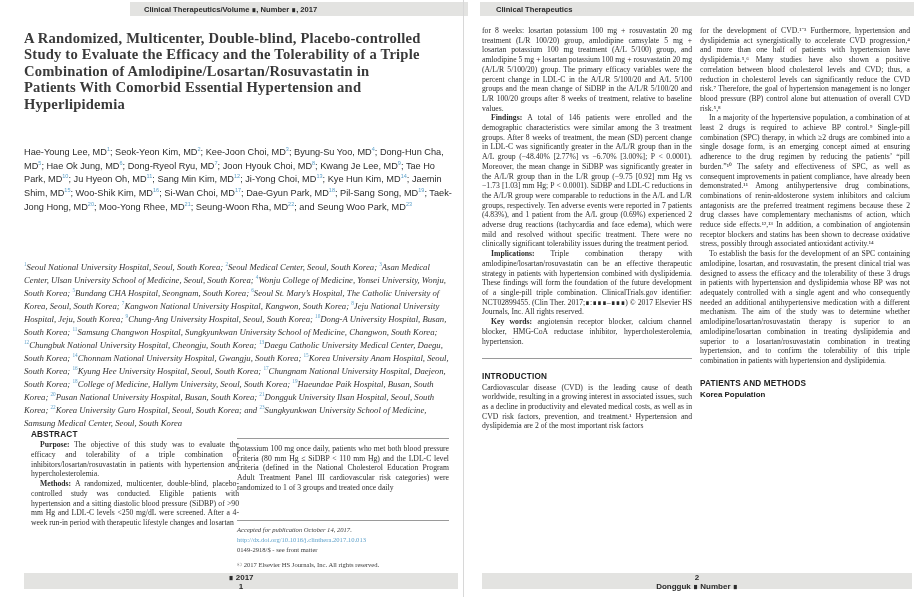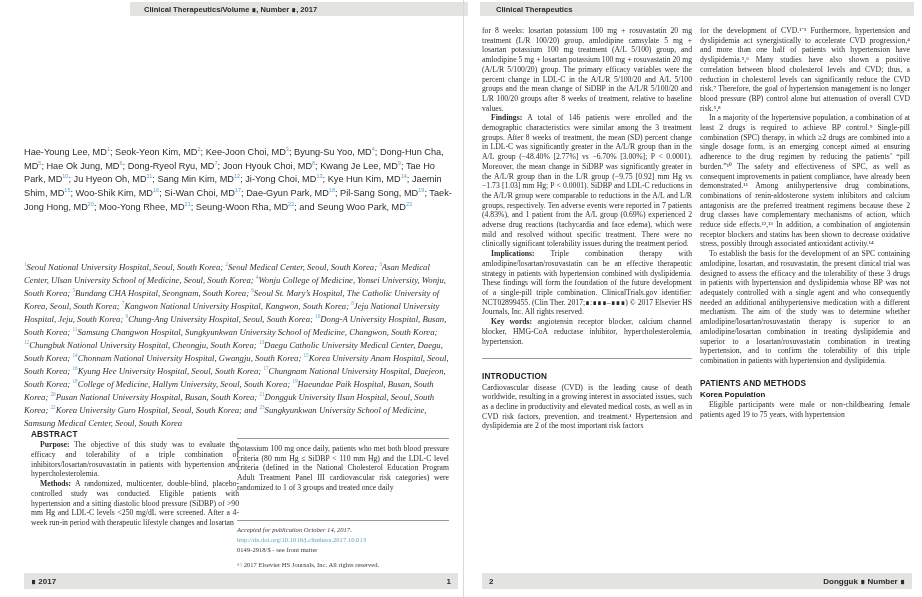--- a/index.html
+++ b/index.html
@@ -6,21 +6,21 @@
   #canvas{position:relative;width:922px;height:597px;background:#ffffff;overflow:hidden;
           font-family:"Liberation Serif", serif;color:#2e2e2e;}
   .page{position:absolute;top:0;height:597px;background:#fff;}
   #left-page{left:14px;width:446px;}
   #right-page{left:468px;width:446px;}
   .page-divider{position:absolute;left:463px;top:0;width:1px;height:597px;background:#d8d8d8;}
 
   .hbar{position:absolute;height:14px;background:#e3e3e1;display:flex;align-items:center;
         font-family:"Liberation Sans", sans-serif;font-weight:bold;font-size:7.6px;color:#2b2b2b;}
   .fbar{position:absolute;height:16px;background:#e3e3e1;display:flex;align-items:center;justify-content:space-between;
-        font-family:"Liberation Sans", sans-serif;font-weight:bold;font-size:8px;color:#2b2b2b;padding:0 7px;box-sizing:border-box;}
+        font-family:"Liberation Sans", sans-serif;font-weight:bold;font-size:8px;color:#2b2b2b;padding:0 7px;box-sizing:border-box;flex-direction:column;}
 
   .title{position:absolute;left:10px;top:30px;width:398px;font-size:14.6px;line-height:1.13;
          font-weight:bold;color:#3a3a3a;letter-spacing:.2px;}
   .authors{position:absolute;left:10px;top:137px;width:428px;
            font-family:"Liberation Sans", sans-serif;font-size:9.2px;line-height:1.48;color:#2d2d2d;}
   .affils{position:absolute;left:10px;top:252px;width:430px;font-style:italic;
           font-size:8.7px;line-height:1.5;color:#333;}
   sup{font-size:.6em;color:#5b9fc9;line-height:0;font-style:normal;}
 
   .col{position:absolute;font-size:7.7px;line-height:1.26;text-align:justify;color:#2c2c2c;}
@@ -43,20 +43,21 @@
 </head>
 <body>
 
 <div id="canvas">
 
   <div class="page" id="left-page">
     <div class="hbar" style="left:116px;top:2px;width:340px;padding-left:14px;box-sizing:border-box;">
       <span>Clinical Therapeutics/Volume ∎, Number ∎, 2017</span>
     </div>
 
+    <div class="title">A Randomized, Multicenter, Double-blind, Placebo-controlled Study to Evaluate the Efficacy and the Tolerability of a Triple Combination of Amlodipine/Losartan/Rosuvastatin in Patients With Comorbid Essential Hypertension and Hyperlipidemia</div>
 
     <p class="authors"><span>Hae-Young Lee, MD</span><sup>1</sup><span>; </span><span>Seok-Yeon Kim, MD</span><sup>2</sup><span>; </span><span>Kee-Joon Choi, MD</span><sup>3</sup><span>; </span><span>Byung-Su Yoo, MD</span><sup>4</sup><span>; </span><span>Dong-Hun Cha, MD</span><sup>5</sup><span>; </span><span>Hae Ok Jung, MD</span><sup>6</sup><span>; </span><span>Dong-Ryeol Ryu, MD</span><sup>7</sup><span>; </span><span>Joon Hyouk Choi, MD</span><sup>8</sup><span>; </span><span>Kwang Je Lee, MD</span><sup>9</sup><span>; </span><span>Tae Ho Park, MD</span><sup>10</sup><span>; </span><span>Ju Hyeon Oh, MD</span><sup>11</sup><span>; </span><span>Sang Min Kim, MD</span><sup>12</sup><span>; </span><span>Ji-Yong Choi, MD</span><sup>13</sup><span>; </span><span>Kye Hun Kim, MD</span><sup>14</sup><span>; </span><span>Jaemin Shim, MD</span><sup>15</sup><span>; </span><span>Woo-Shik Kim, MD</span><sup>16</sup><span>; </span><span>Si-Wan Choi, MD</span><sup>17</sup><span>; </span><span>Dae-Gyun Park, MD</span><sup>18</sup><span>; </span><span>Pil-Sang Song, MD</span><sup>19</sup><span>; </span><span>Taek-Jong Hong, MD</span><sup>20</sup><span>; </span><span>Moo-Yong Rhee, MD</span><sup>21</sup><span>; </span><span>Seung-Woon Rha, MD</span><sup>22</sup><span>; and </span><span>Seung Woo Park, MD</span><sup>23</sup><span></span></p>
 
     <p class="affils"><sup>1</sup><span>Seoul National University Hospital, Seoul, South Korea</span><span>; </span><sup>2</sup><span>Seoul Medical Center, Seoul, South Korea</span><span>; </span><sup>3</sup><span>Asan Medical Center, Ulsan University School of Medicine, Seoul, South Korea</span><span>; </span><sup>4</sup><span>Wonju College of Medicine, Yonsei University, Wonju, South Korea</span><span>; </span><sup>5</sup><span>Bundang CHA Hospital, Seongnam, South Korea</span><span>; </span><sup>6</sup><span>Seoul St. Mary’s Hospital, The Catholic University of Korea, Seoul, South Korea</span><span>; </span><sup>7</sup><span>Kangwon National University Hospital, Kangwon, South Korea</span><span>; </span><sup>8</sup><span>Jeju National University Hospital, Jeju, South Korea</span><span>; </span><sup>9</sup><span>Chung-Ang University Hospital, Seoul, South Korea</span><span>; </span><sup>10</sup><span>Dong-A University Hospital, Busan, South Korea</span><span>; </span><sup>11</sup><span>Samsung Changwon Hospital, Sungkyunkwan University School of Medicine, Changwon, South Korea</span><span>; </span><sup>12</sup><span>Chungbuk National University Hospital, Cheongju, South Korea</span><span>; </span><sup>13</sup><span>Daegu Catholic University Medical Center, Daegu, South Korea</span><span>; </span><sup>14</sup><span>Chonnam National University Hospital, Gwangju, South Korea</span><span>; </span><sup>15</sup><span>Korea University Anam Hospital, Seoul, South Korea</span><span>; </span><sup>16</sup><span>Kyung Hee University Hospital, Seoul, South Korea</span><span>; </span><sup>17</sup><span>Chungnam National University Hospital, Daejeon, South Korea</span><span>; </span><sup>18</sup><span>College of Medicine, Hallym University, Seoul, South Korea</span><span>; </span><sup>19</sup><span>Haeundae Paik Hospital, Busan, South Korea</span><span>; </span><sup>20</sup><span>Pusan National University Hospital, Busan, South Korea</span><span>; </span><sup>21</sup><span>Dongguk University Ilsan Hospital, Seoul, South Korea</span><span>; </span><sup>22</sup><span>Korea University Guro Hospital, Seoul, South Korea</span><span>; and </span><sup>23</sup><span>Sungkyunkwan University School of Medicine, Samsung Medical Center, Seoul, South Korea</span><span></span></p>
 
     <div class="col" style="left:17px;top:430px;width:208px;">
       <p class="shead">ABSTRACT</p>
       <p class="indent"><b>Purpose:</b><span> The objective of this study was to evaluate the efficacy and tolerability of a triple combination of inhibitors/losartan/rosuvastatin in patients with hypertension and hypercholesterolemia.</span></p>
       <p class="indent"><b>Methods:</b><span> A randomized, multicenter, double-blind, placebo-controlled study was conducted. Eligible patients with hypertension and a sitting diastolic blood pressure (SiDBP) of &gt;90 mm Hg and LDL-C levels &lt;250 mg/dL were screened. After a 4-week run-in period with therapeutic lifestyle changes and losartan</span></p>
     </div>
@@ -99,21 +100,20 @@
       <p>Cardiovascular disease (CVD) is the leading cause of death worldwide, resulting in a growing interest in associated issues, such as a decline in productivity and elevated medical costs, as well as in CVD risk factors, prevention, and treatment.¹ Hypertension and dyslipidemia are 2 of the most important risk factors</p>
     </div>
 
     <div class="col" style="left:232px;top:26px;width:210px;">
       <p>for the development of CVD.¹⁻³ Furthermore, hypertension and dyslipidemia act synergistically to accelerate CVD progression,⁴ and more than one half of patients with hypertension have dyslipidemia.⁵,⁶ Many studies have also shown a positive correlation between blood cholesterol levels and CVD; thus, a reduction in cholesterol levels can significantly reduce the CVD risk.⁷ Therefore, the goal of hypertension management is no longer blood pressure (BP) control alone but attenuation of overall CVD risk.⁵,⁸</p>
       <p class="indent">In a majority of the hypertensive population, a combination of at least 2 drugs is required to achieve BP control.⁹ Single-pill combination (SPC) therapy, in which ≥2 drugs are combined into a single dosage form, is an emerging concept aimed at ensuring adherence to the drug regimen by reducing the patients’ “pill burden.”¹⁰ The safety and effectiveness of SPC, as well as consequent improvements in patient compliance, have already been demonstrated.¹¹ Among antihypertensive drug combinations, combinations of renin-aldosterone system inhibitors and calcium antagonists are the preferred treatment regimens because these 2 drug classes have complementary mechanisms of action, which reduce side effects.¹²,¹³ In addition, a combination of angiotensin receptor blockers and statins has been shown to decrease oxidative stress, possibly through associated antioxidant activity.¹⁴</p>
       <p class="indent">To establish the basis for the development of an SPC containing amlodipine, losartan, and rosuvastatin, the present clinical trial was designed to assess the efficacy and the tolerability of these 3 drugs in patients with hypertension and dyslipidemia whose BP was not adequately controlled with a single agent and who consequently needed an additional antihypertensive medication with a different mechanism. The aim of the study was to determine whether amlodipine/losartan/rosuvastatin therapy is superior to an amlodipine/losartan combination in treating dyslipidemia and superior to a losartan/rosuvastatin combination in treating hypertension, and to confirm the tolerability of this triple combination in patients with hypertension and dyslipidemia.</p>
       <div class="sec-gap"></div>
       <p class="shead" style="margin-bottom:1px;">PATIENTS AND METHODS</p>
       <p class="subhead">Korea Population</p>
-      <p class="indent">Eligible participants were male or non-childbearing female patients aged 19 to 75 years, with hypertension</p>
     </div>
 
     <div class="fbar" style="left:14px;top:573px;width:430px;">
       <span>2</span>
       <span>Dongguk ∎ Number ∎</span>
     </div>
   </div>
 
 </div>
 

